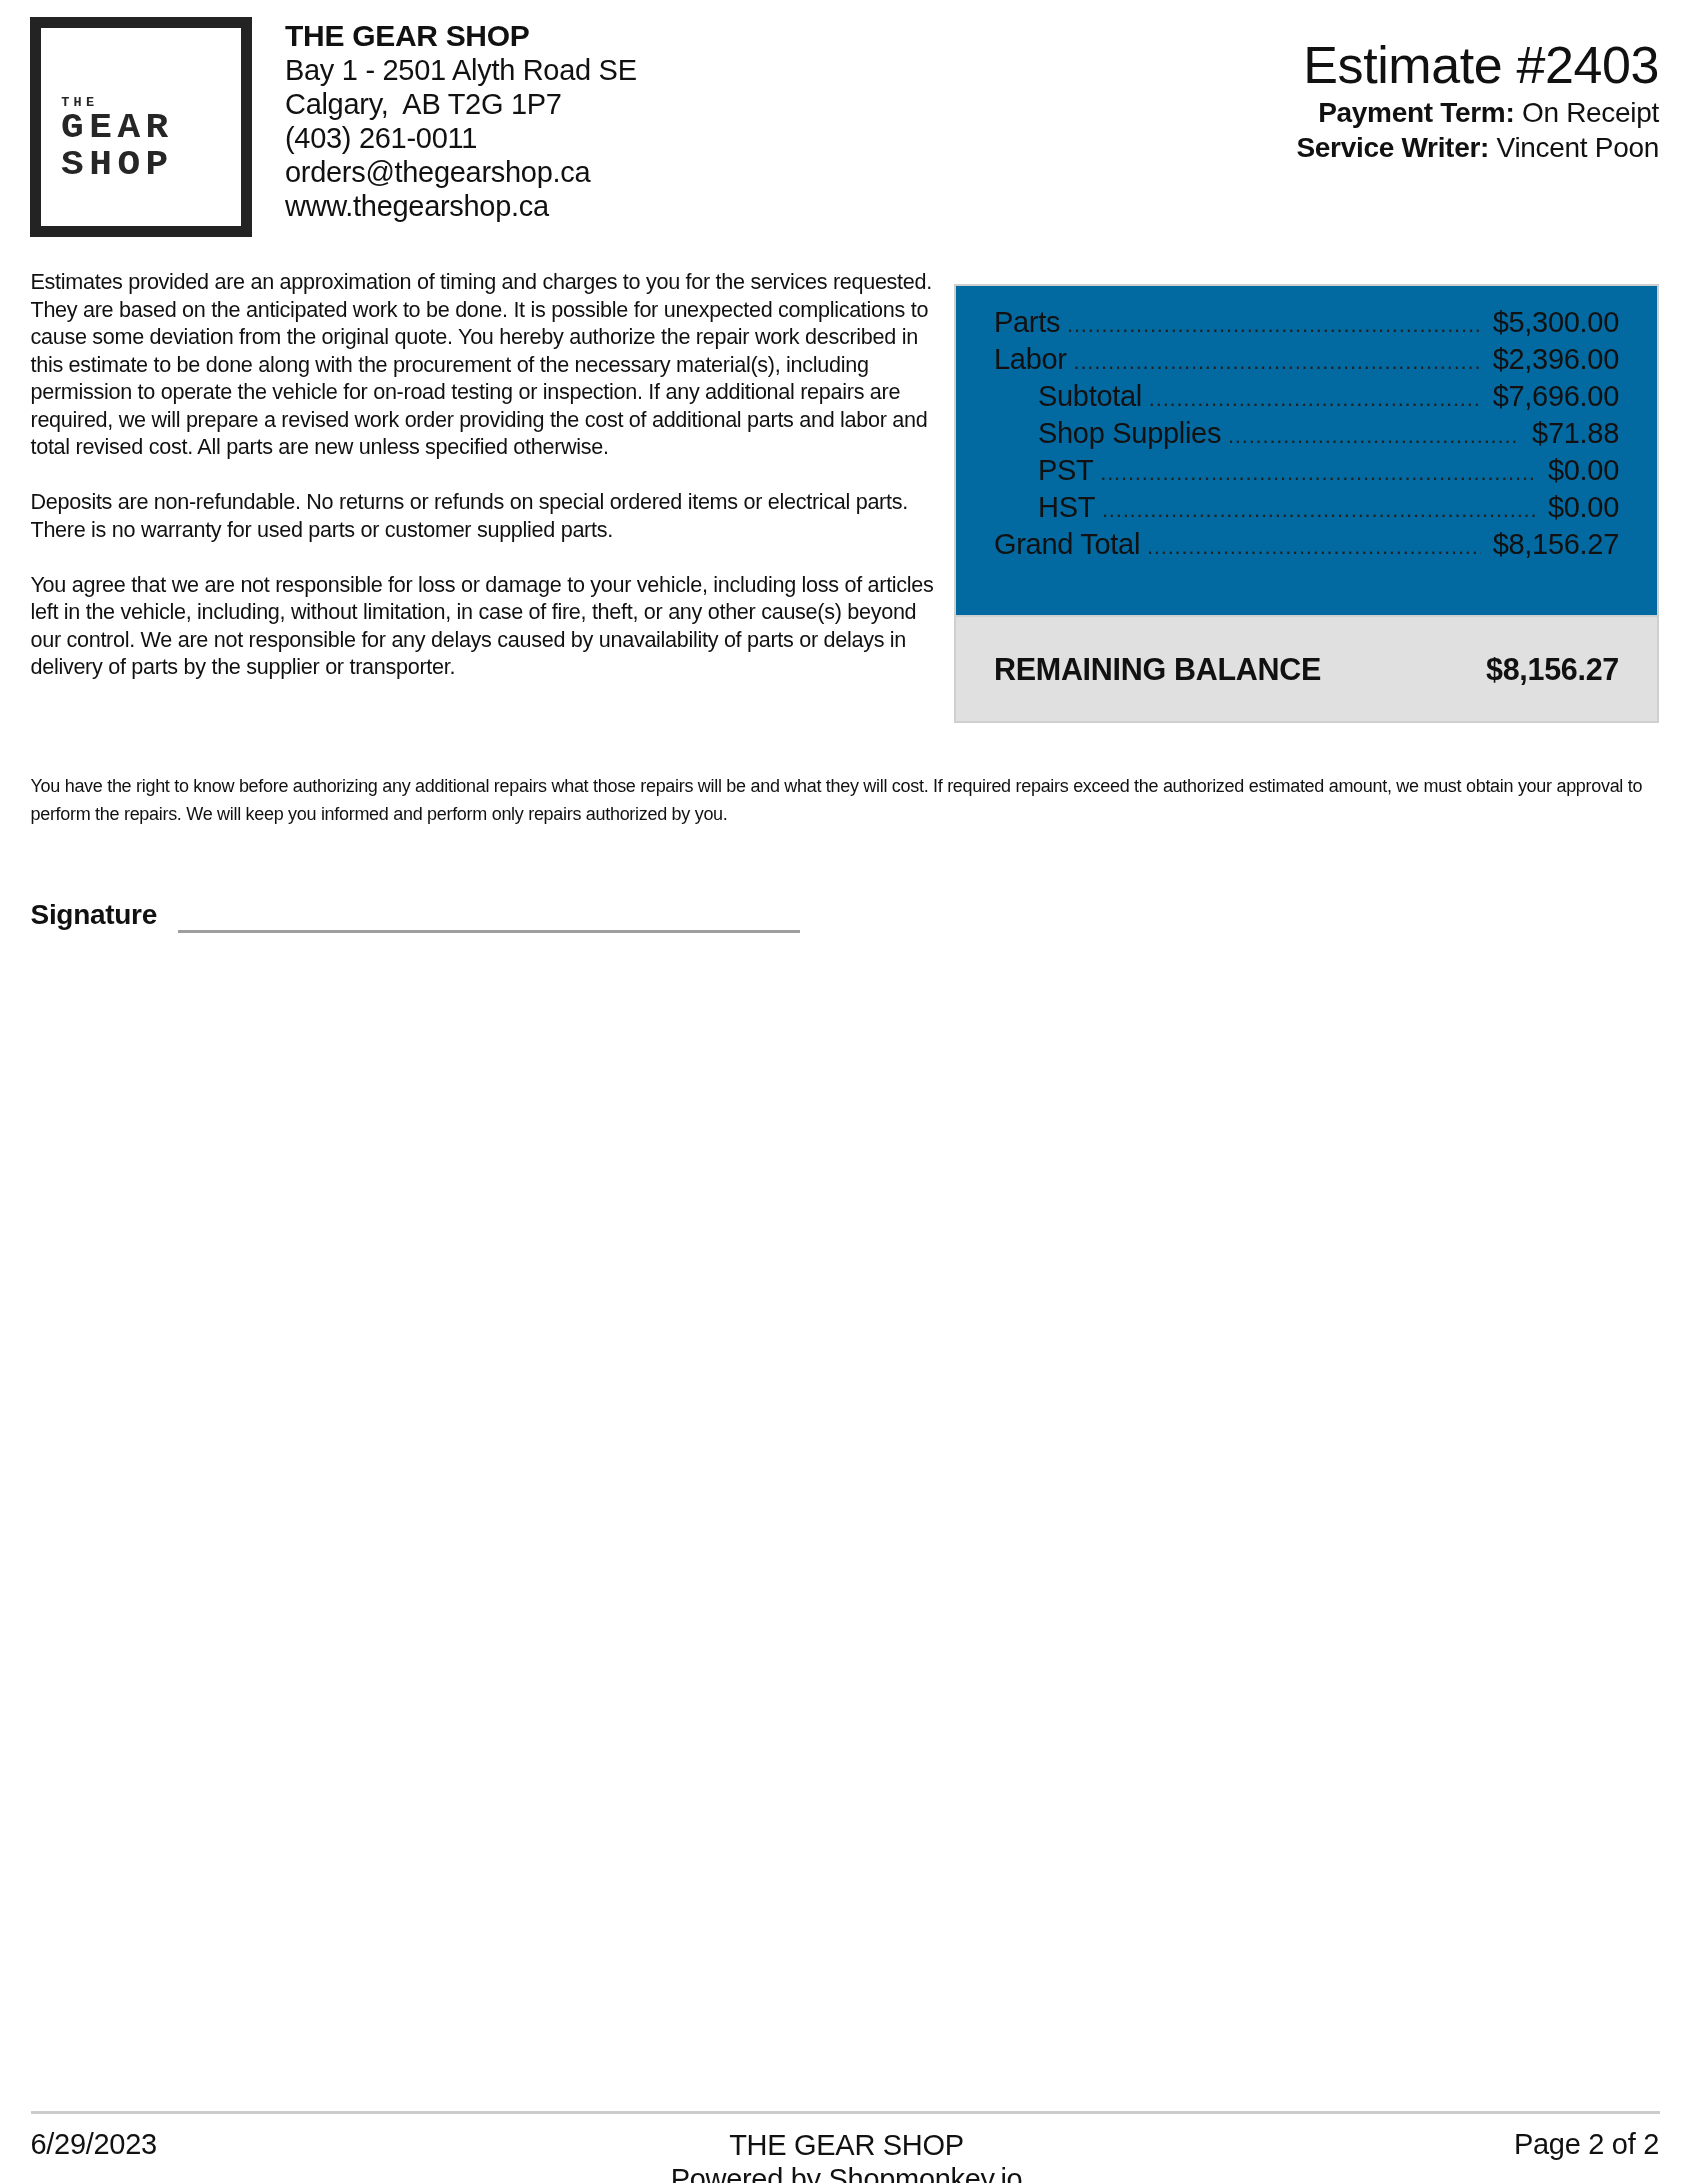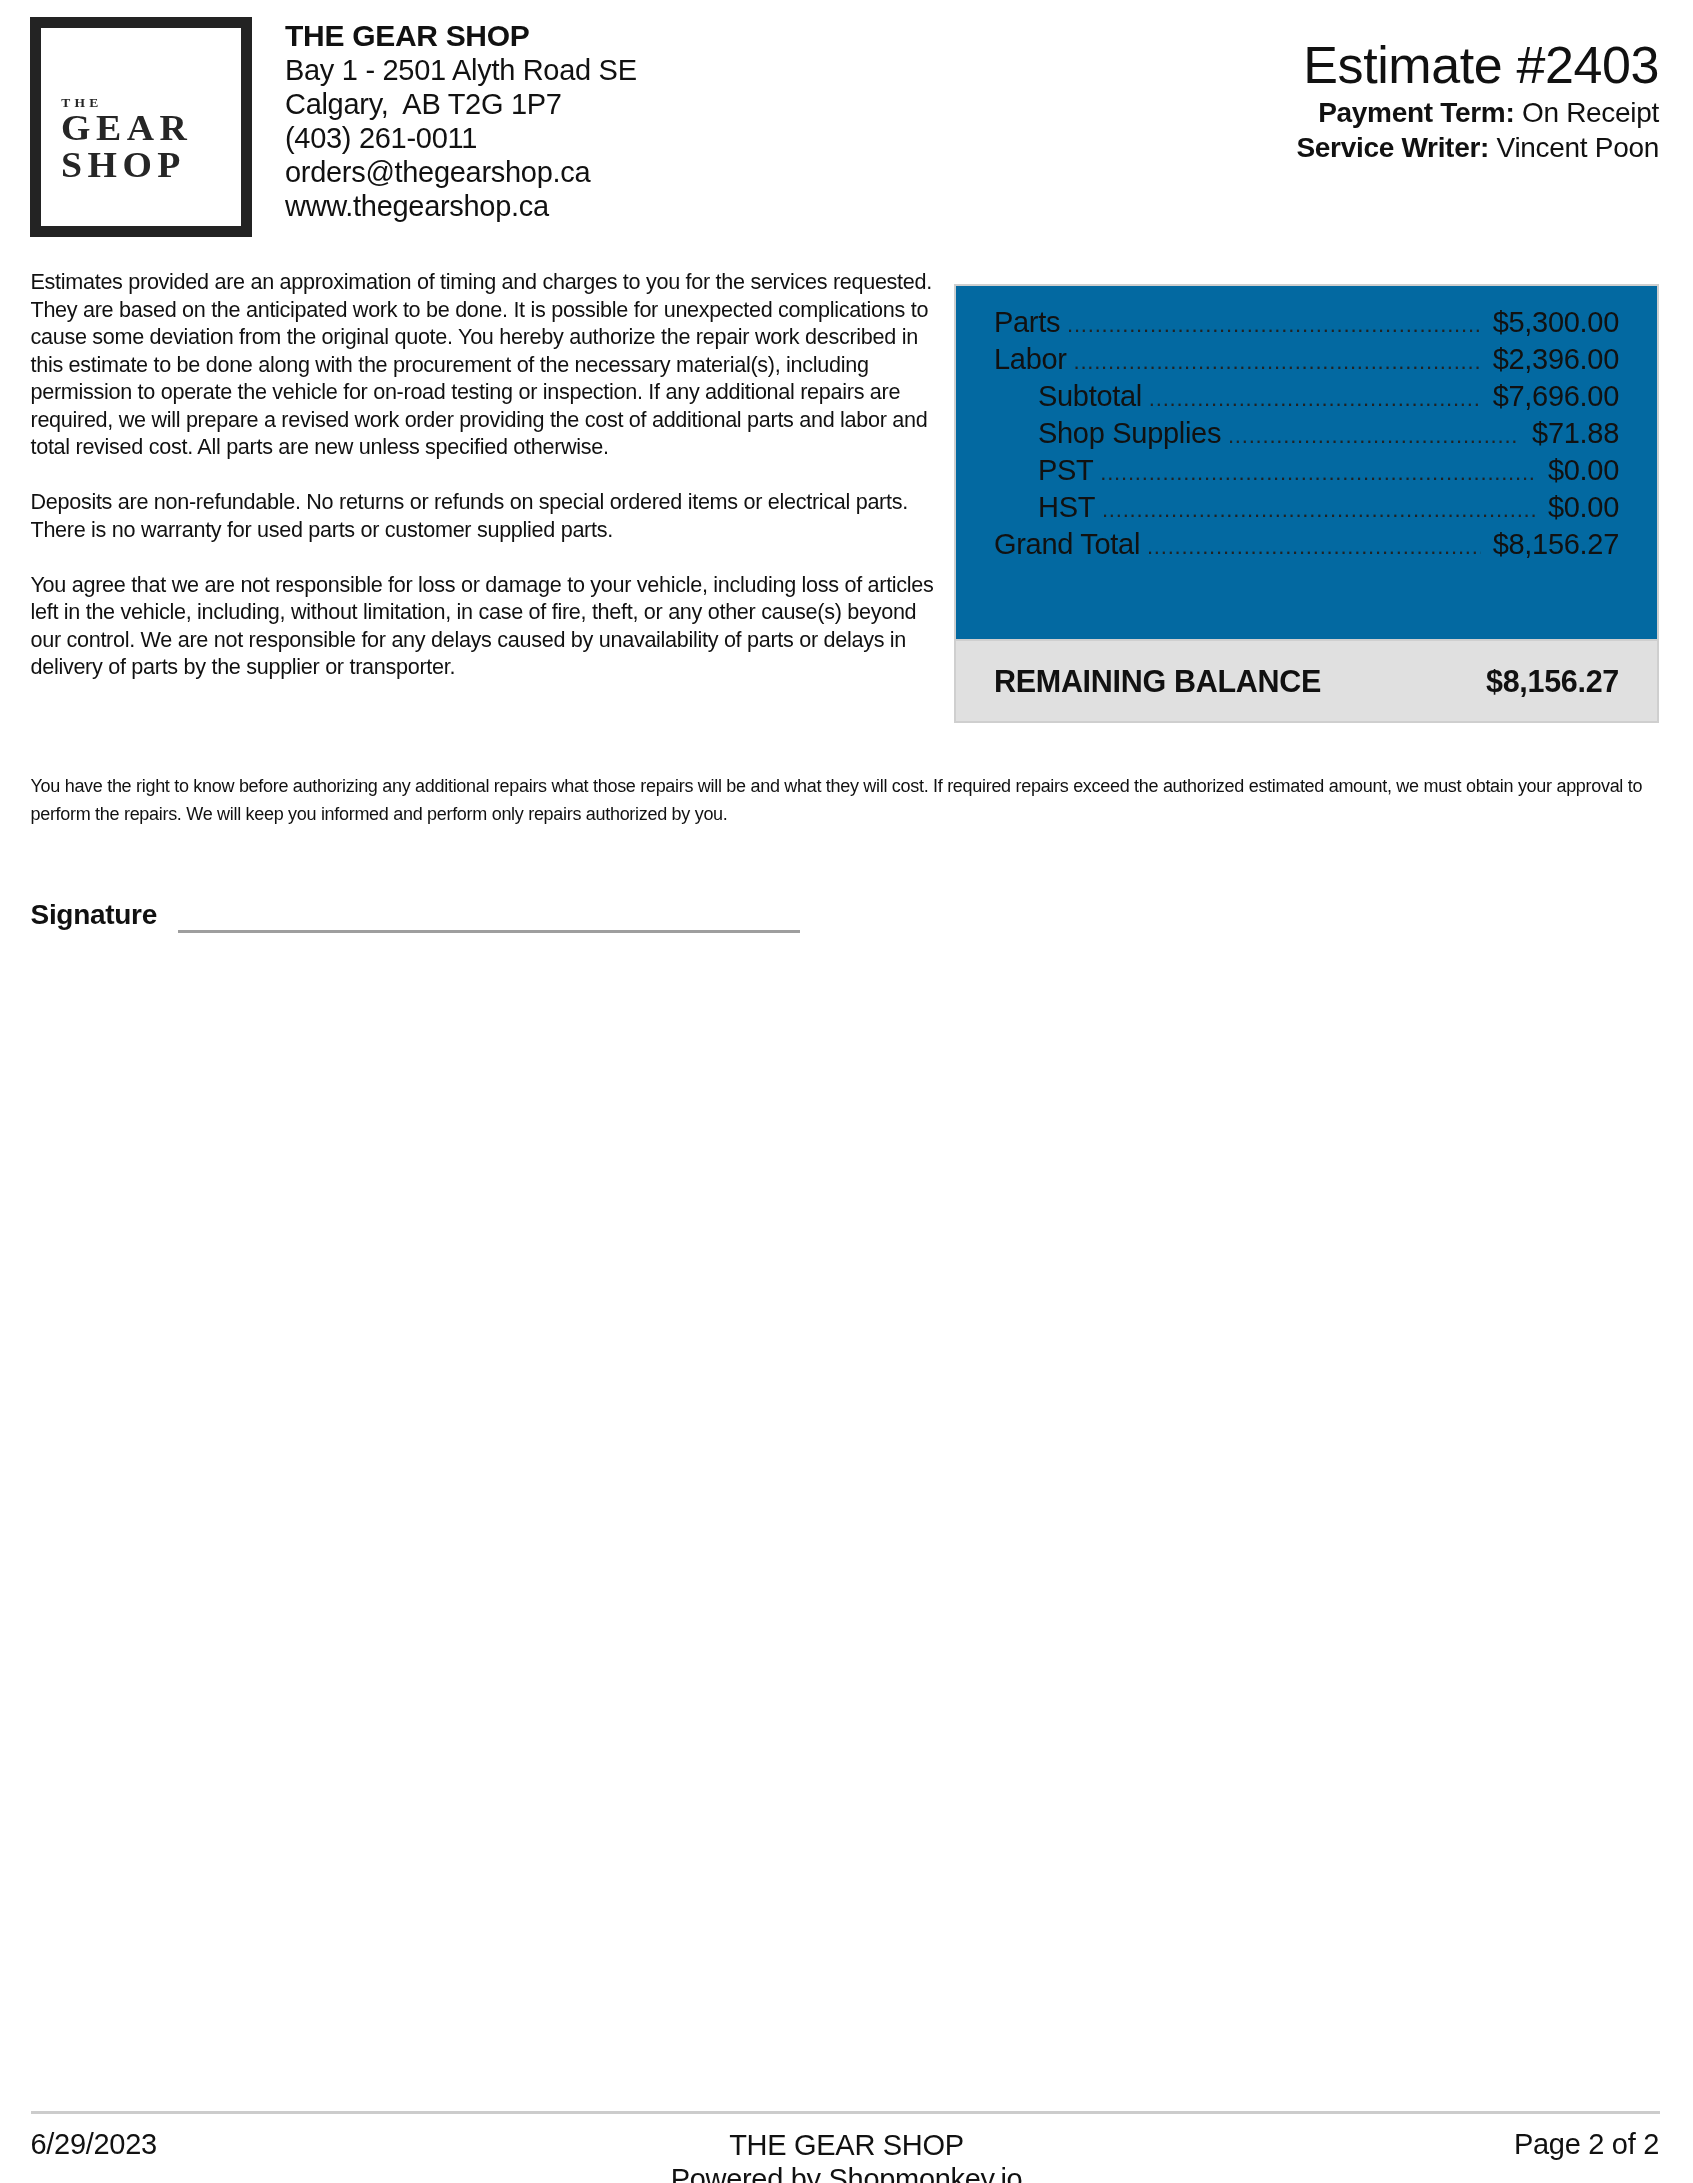--- a/index.html
+++ b/index.html
@@ -9,21 +9,21 @@
   }
   .abs { position: absolute; }
 
   
   .logo {
     left: 30px; top: 17px; width: 200px; height: 198px;
     border: 11px solid #232323; background: #fff;
   }
   .logo-text {
     position: absolute; left: 19.5px; top: 68px;
-    font-family: Liberation Serif, serif; font-weight: 700; color: #262626;
+    font-family: Liberation Mono, monospace; font-weight: 700; color: #262626;
     line-height: 1;
   }
   .logo-the { font-size: 13.5px; letter-spacing: 4.2px; margin-left: 0.8px; }
   .logo-big { font-size: 35px; letter-spacing: 5.1px; transform: scaleX(1.08); transform-origin: left; margin-top: 1.7px; }
 
   
   .shop { left: 285px; top: 18.6px; }
   .shop-name { font-size: 30px; font-weight: 700; line-height: 34px; letter-spacing: -0.3px; }
   .shop-line { font-size: 29px; line-height: 34px; letter-spacing: -0.3px; }
 
@@ -53,21 +53,21 @@
   .row .dots {
     flex: 1 1 auto; overflow: hidden; margin: 0 12px 0 6.8px;
     font-size: 22px; letter-spacing: 0.8px; color: #222;
   }
   .row .dots::before { content: "................................................................................................................................................"; }
   .row .val { flex: 0 0 auto; text-align: right; }
   .balance {
     position: absolute; left: 0; right: 0; bottom: 0; height: 80px;
     background: #e0e0e0; border-top: 2.5px solid #cfcfcf;
     display: flex; align-items: center; justify-content: space-between;
-    padding: 0 38px; font-size: 30.5px; font-weight: 700; letter-spacing: -0.3px;
+    padding: 12px 38px; font-size: 30.5px; font-weight: 700; letter-spacing: -0.3px;
   }
 
   
   .rights { left: 30.5px; top: 773px; width: 1642px; font-size: 18px; line-height: 27.5px; letter-spacing: -0.3px; }
 
   
   .sig-label { left: 30.5px; top: 899px; font-size: 28px; font-weight: 700; letter-spacing: -0.3px; }
   .sig-line { left: 178px; top: 930px; width: 622px; height: 3.4px; background: #9e9e9e; }
 
   

